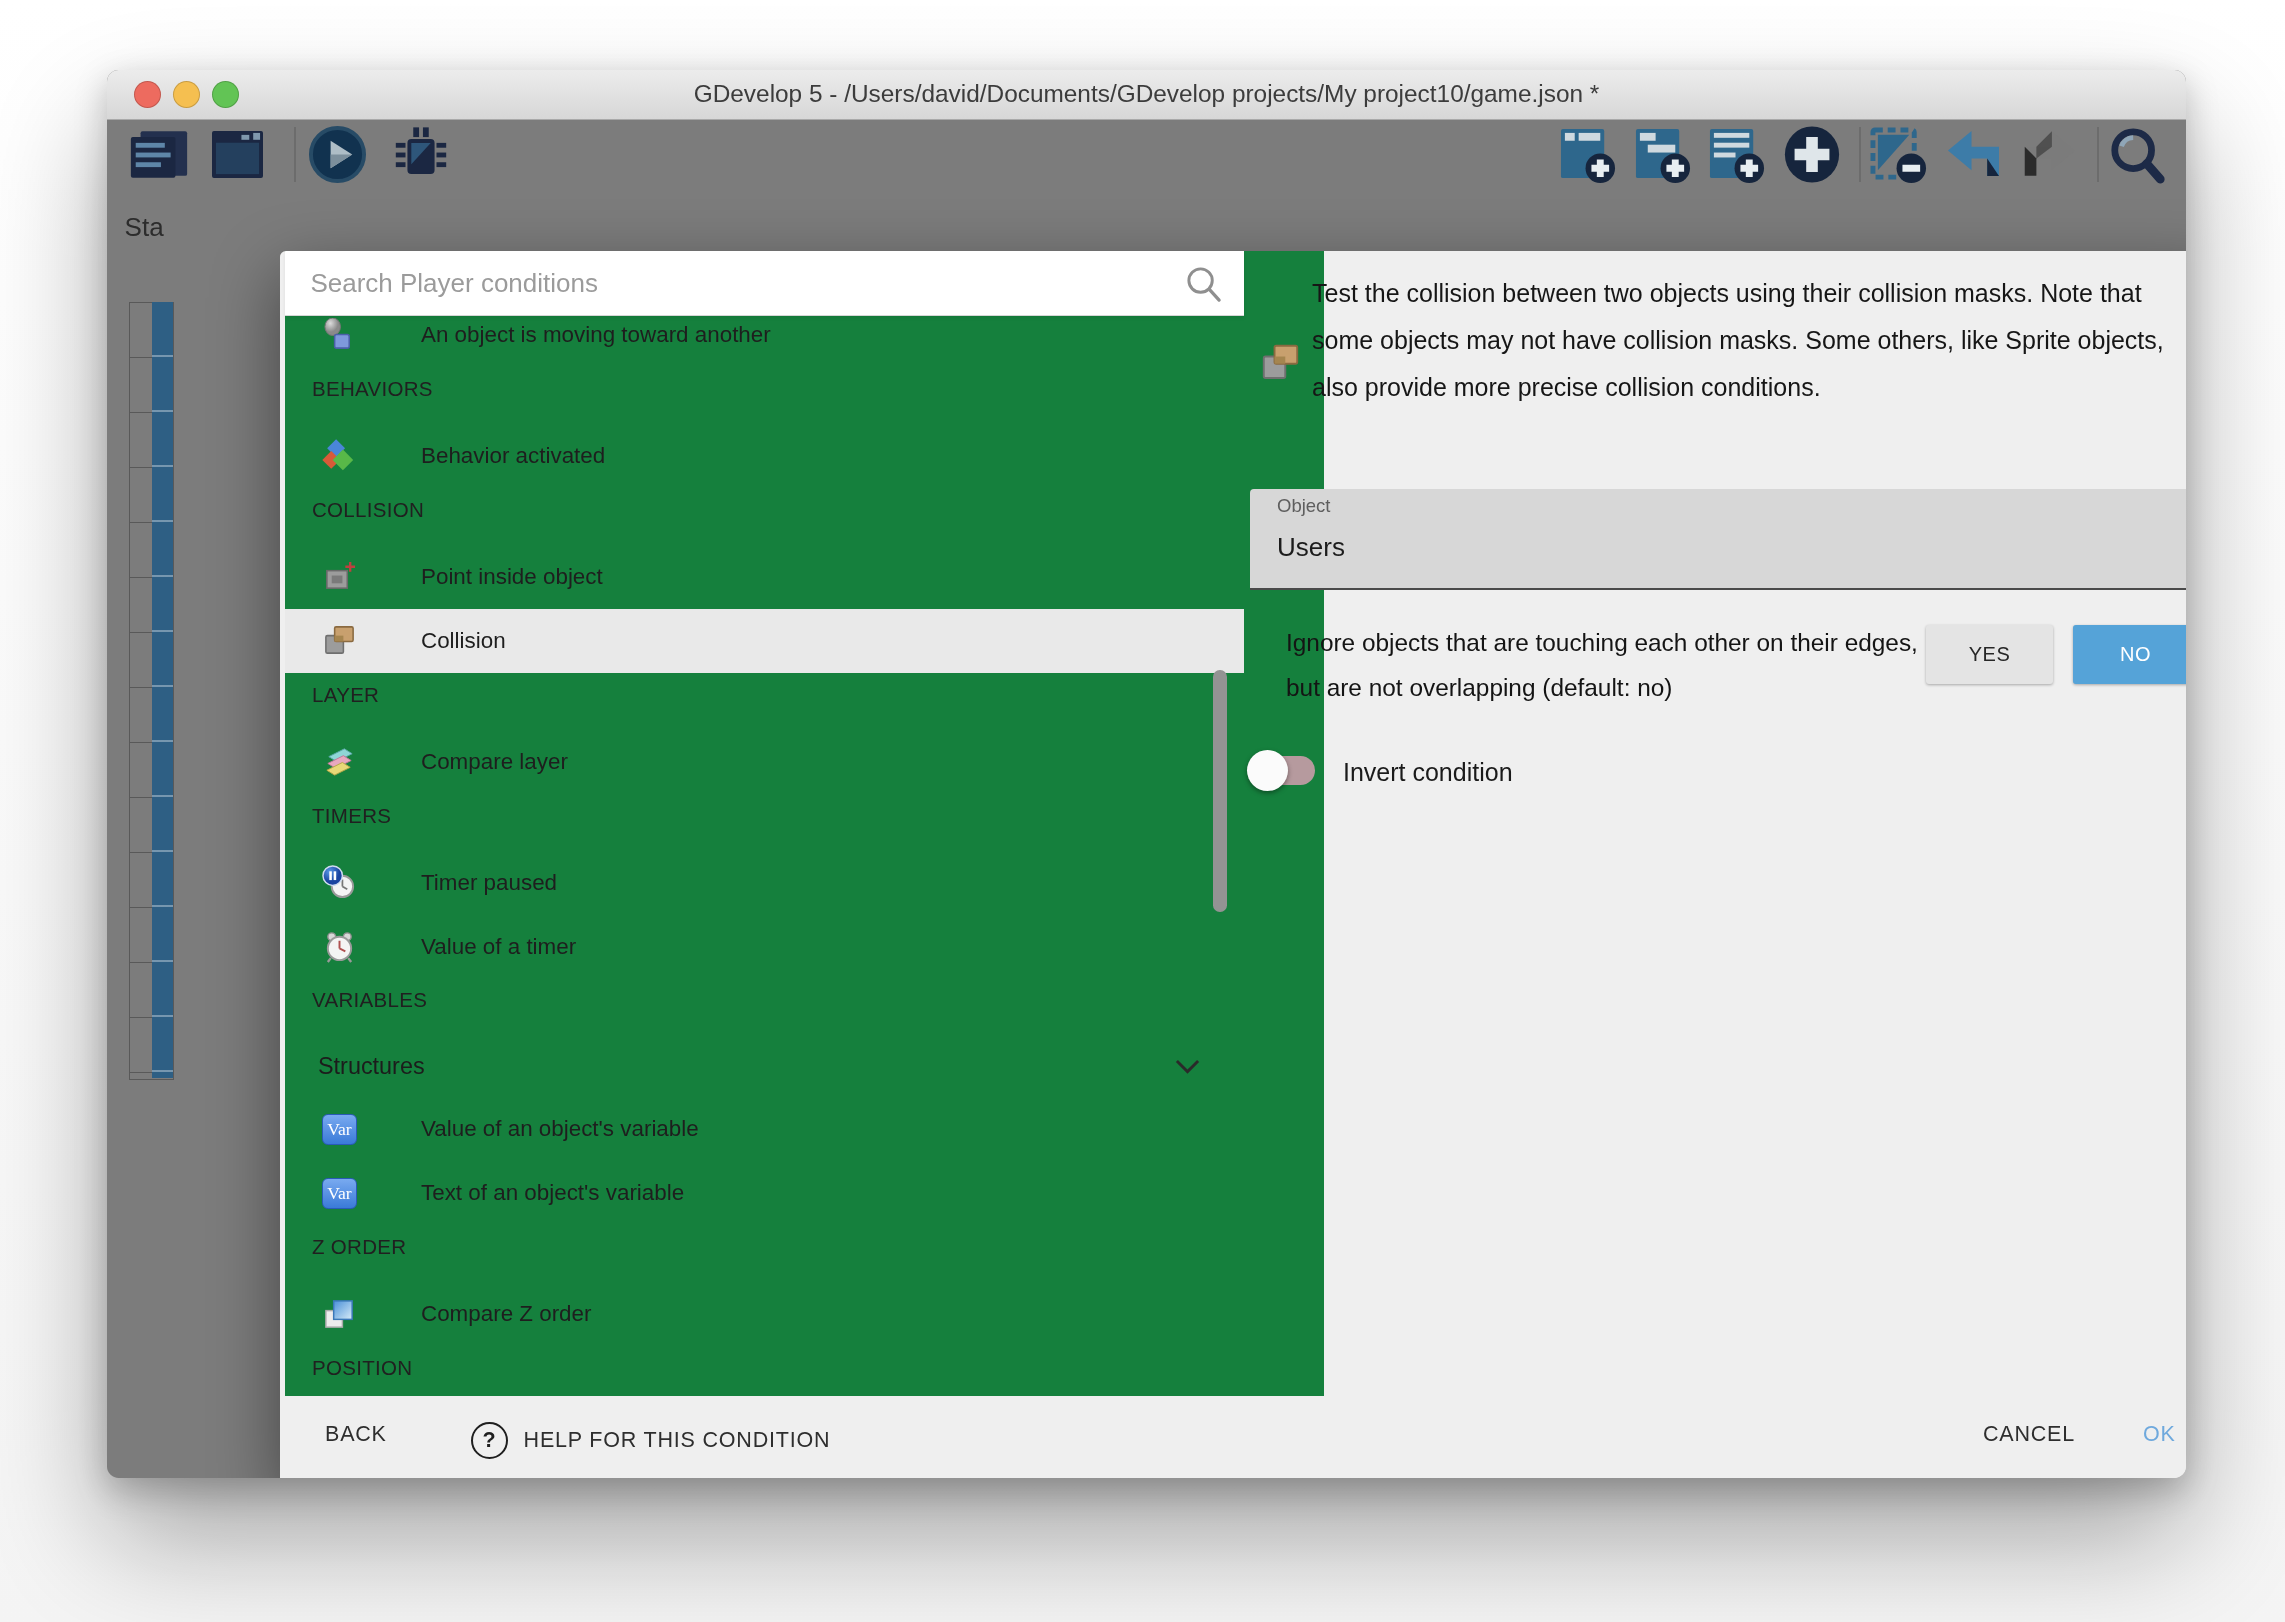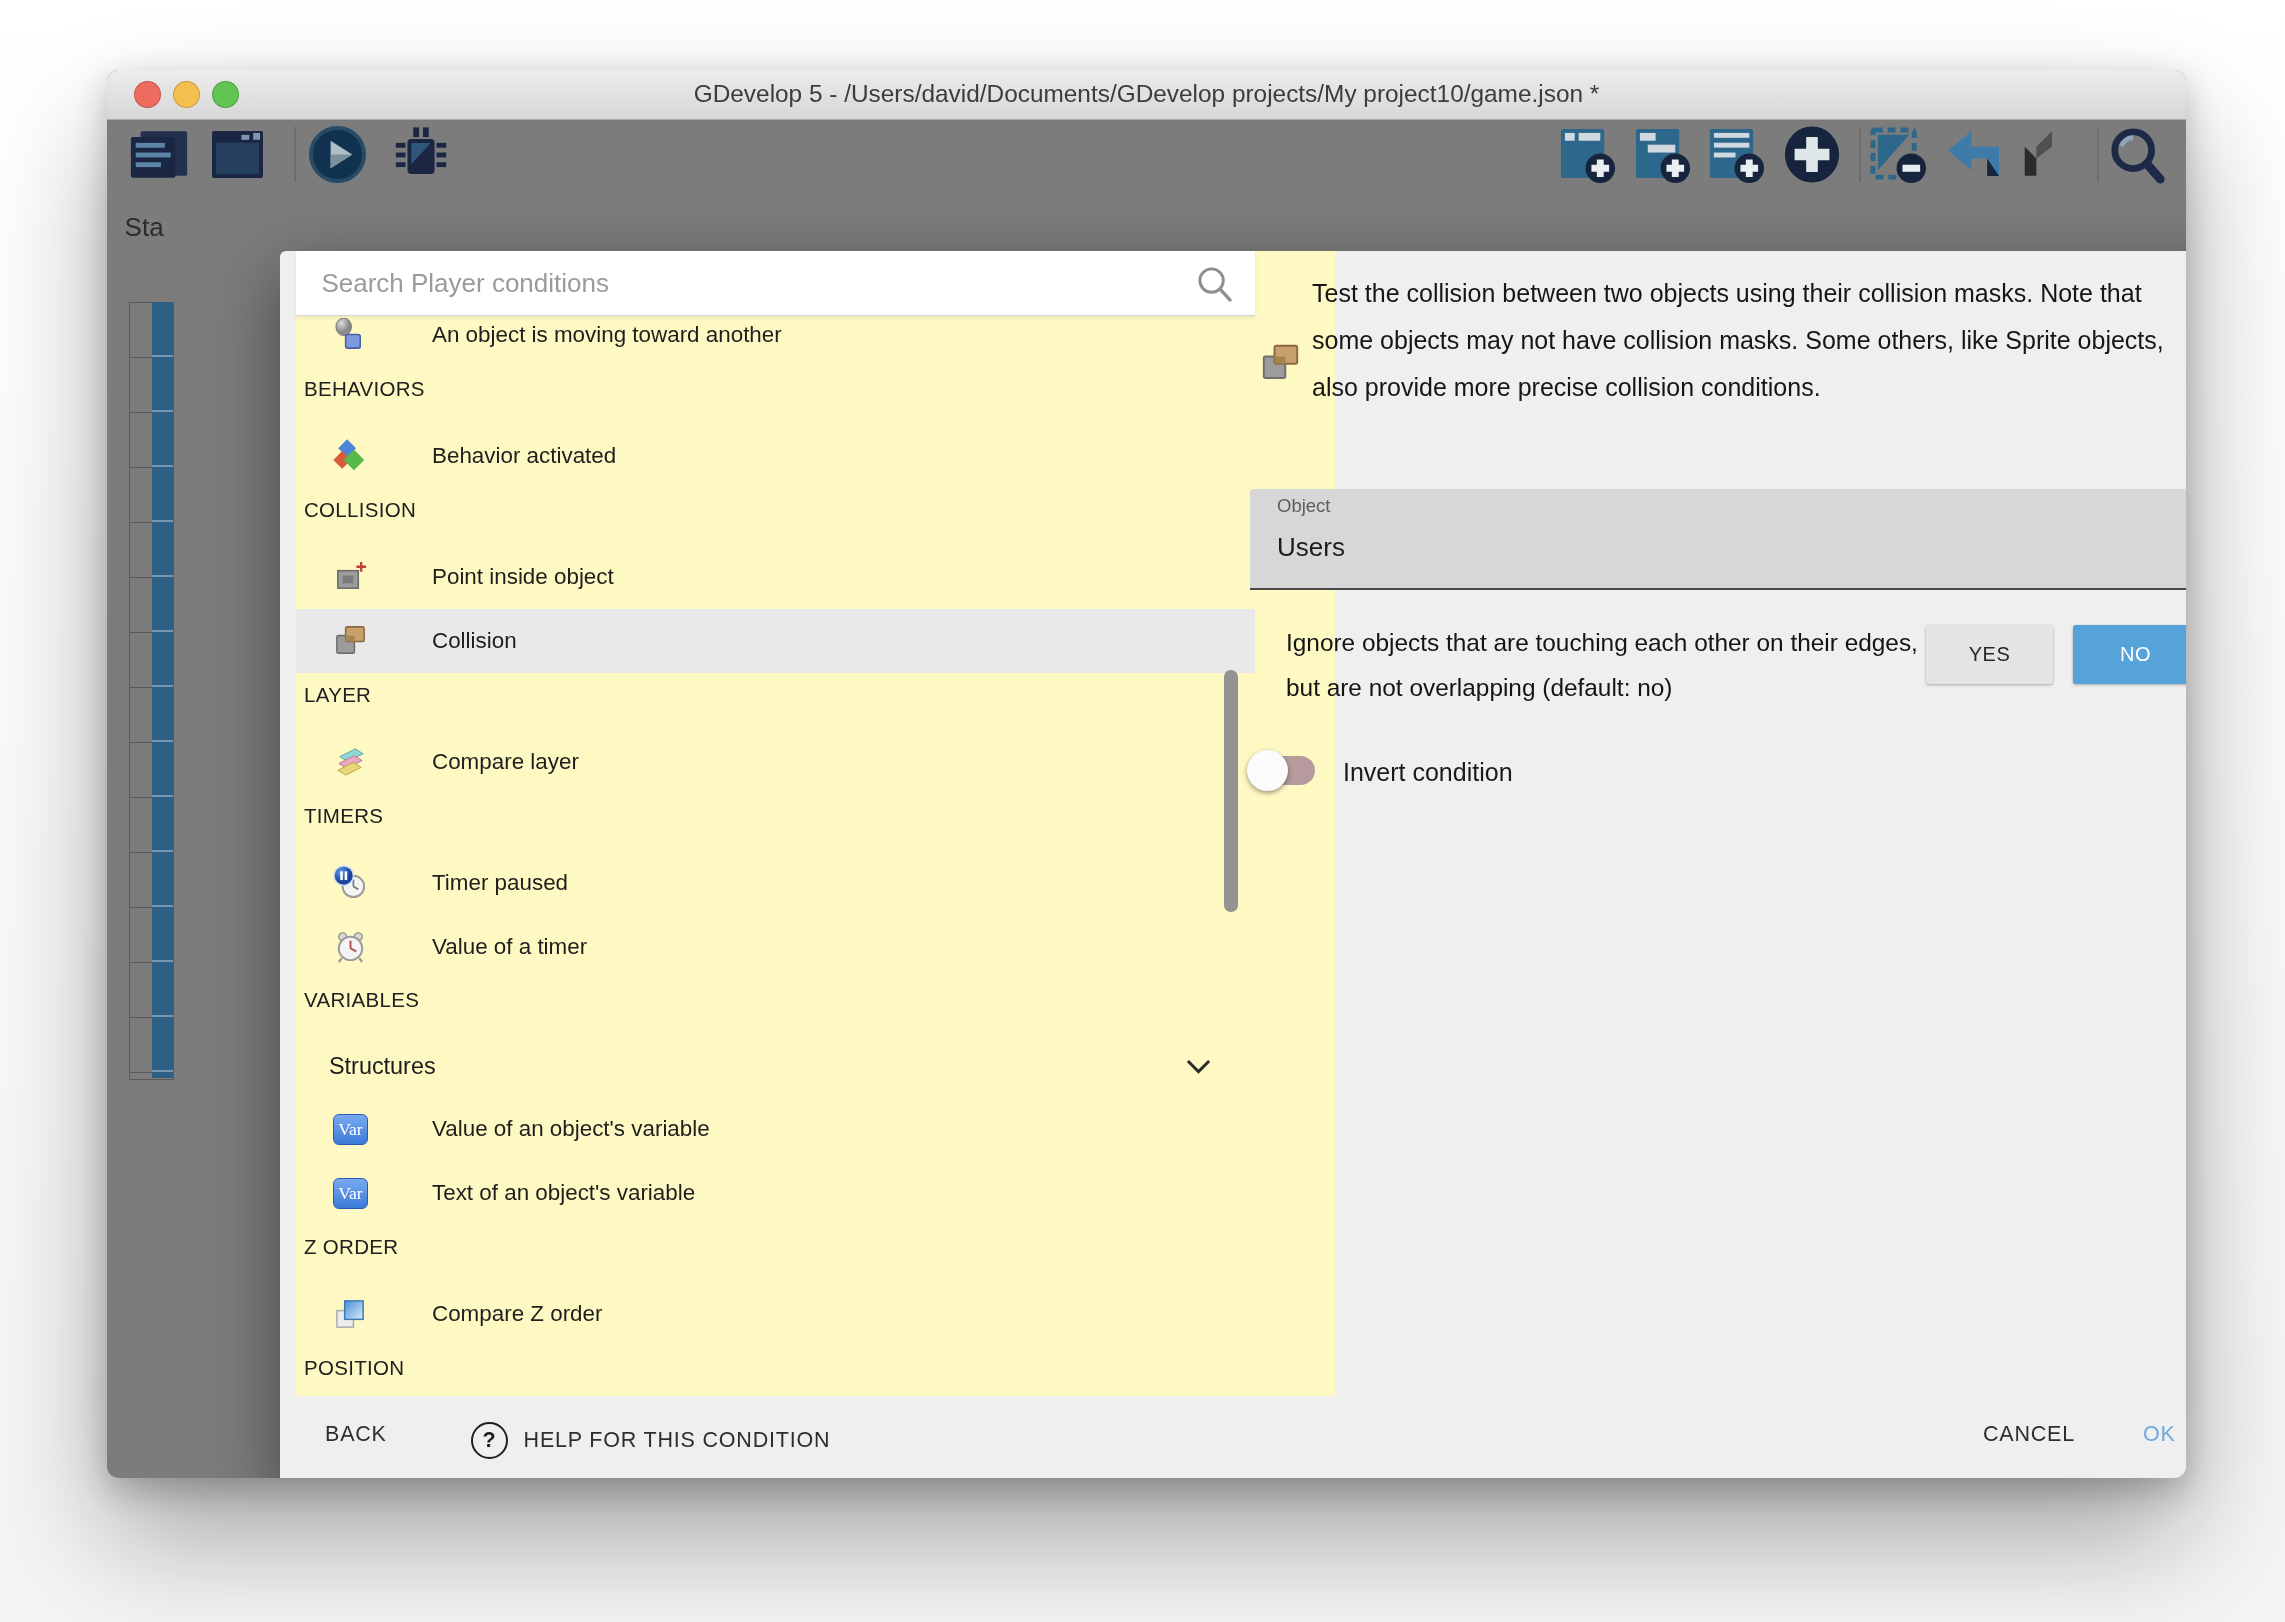--- a/index.html
+++ b/index.html
@@ -25,34 +25,34 @@
      background:repeating-linear-gradient(to bottom,transparent 0 54px,#595959 54px 55px);}
   #event-selection{left:45px;top:232px;width:20.5px;height:776px;background:#2e5f84;
      background-image:repeating-linear-gradient(to bottom,transparent 0 53px,rgba(255,255,255,.35) 53px 55px);}
   .bg-line{left:2013px;width:66px;height:1px;background:#696969;}
   #bg-selected-outline{left:2005px;top:918px;width:74px;height:43px;border:2px solid #46799f;background:#6f767b;}
   #bg-add-label{left:2011px;top:971px;font-size:26px;color:#303030;}
 
   
   #dialog{left:173px;top:181px;width:1949px;height:1235px;background:#efefef;
     border-radius:5.9px 5.9px 9.8px 9.8px;box-shadow:0 23.4px 68px rgba(0,0,0,.45);overflow:hidden;}
-  #left-panel{left:16px;top:0;width:1039px;height:1145px;background:#fef9c3;border-bottom:1px solid #dcdcdc;}
+  #left-panel{left:5px;top:0;width:1039px;height:1145px;background:#15803d;border-bottom:1px solid #dcdcdc;}
   #search-row{left:0;top:0;width:959px;height:64px;background:#fff;border-bottom:1px solid #d6d6d6;
      box-shadow:0 2px 3.9px rgba(0,0,0,.07);}
   #search-input{position:absolute;left:23.4px;top:5.9px;width:839px;height:51px;border:none;outline:none;
      font-family:"Liberation Sans",sans-serif;font-size:26px;color:#333;background:transparent;}
   #search-input::placeholder{color:#9b9b9b;}
   #search-icon{right:21.5px;top:13.7px;}
 
   #conditions-list{left:0;top:64px;width:959px;height:1081px;overflow:hidden;}
   .list-row{display:flex;align-items:center;height:64px;padding-left:37px;box-sizing:border-box;cursor:pointer;}
   .list-row .icon-box{width:35px;height:35px;margin-right:64px;flex:none;display:flex;align-items:center;justify-content:center;}
   .list-row .row-label{font-size:22.4px;color:#1e1e1e;white-space:nowrap;}
   .list-row.selected{background:#e9e9e9;}
-  .list-header{height:47px;margin-top:9.8px;padding-left:8px;display:flex;align-items:flex-start;box-sizing:border-box;}
+  .list-header{height:47px;margin-top:9.8px;padding-left:27px;display:flex;align-items:flex-start;box-sizing:border-box;}
   .list-header span{font-size:20.5px;color:#202020;letter-spacing:0.3px;}
   .accordion-row{display:flex;align-items:center;height:62px;padding:0 43px 0 33px;box-sizing:border-box;cursor:pointer;}
   .accordion-row .row-label{font-size:23.4px;color:#1c1c1c;flex:1;}
   .var-badge{width:39px;height:29px;border-radius:5.9px;background:linear-gradient(#79aaf0,#3a7ad8);
      border:1px solid #2a5ab8;display:flex;align-items:center;justify-content:center;}
   .var-badge span{font-family:"Liberation Serif",serif;font-size:17.6px;color:#fff;}
   #list-scroll-thumb{left:928px;top:419px;width:13.7px;height:242px;border-radius:6.8px;background:#939393;}
 
   
   #desc-icon{left:979px;top:90px;}

